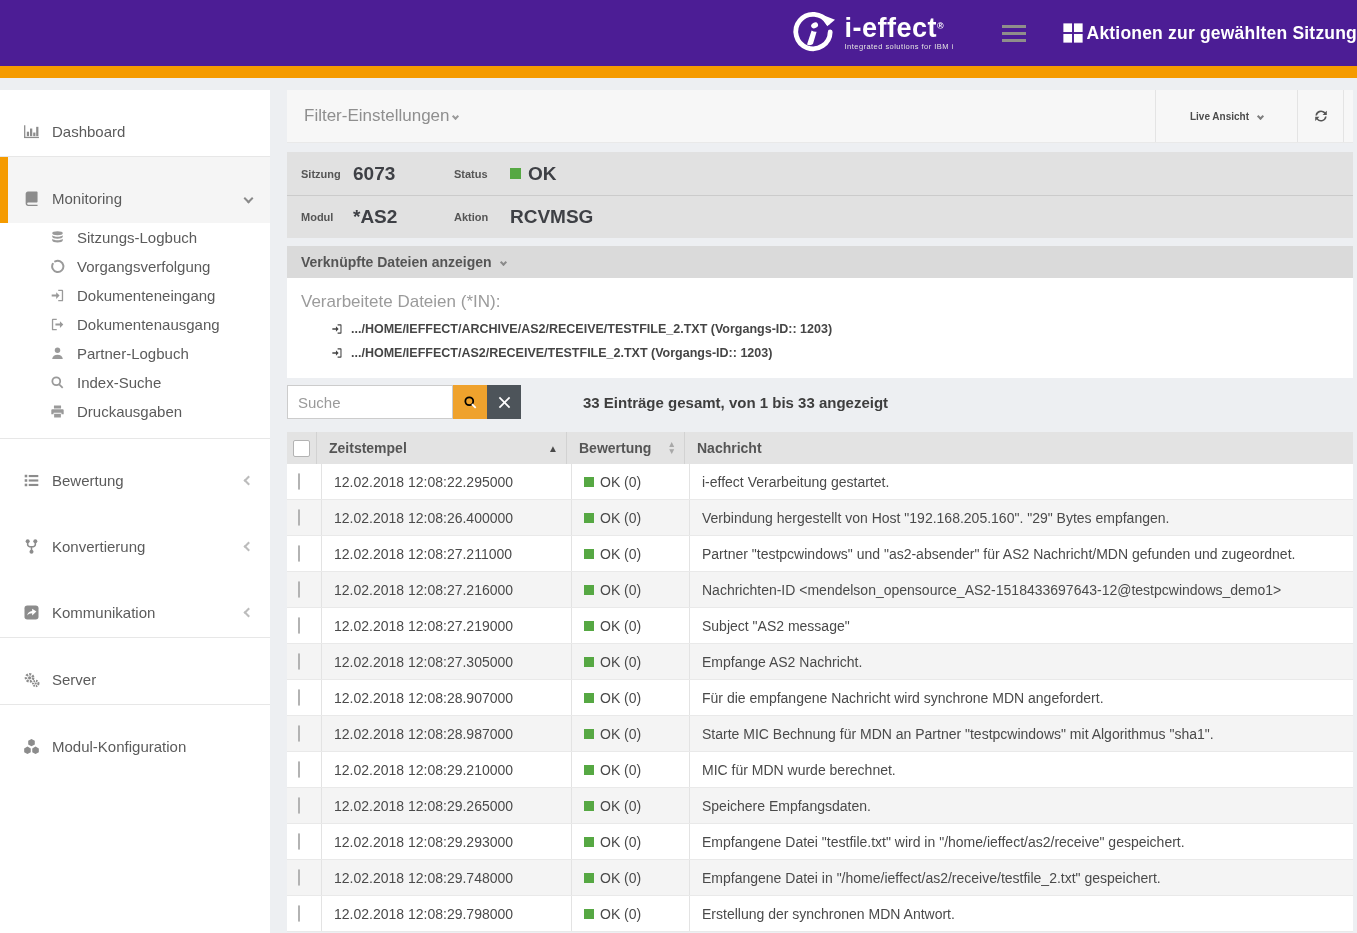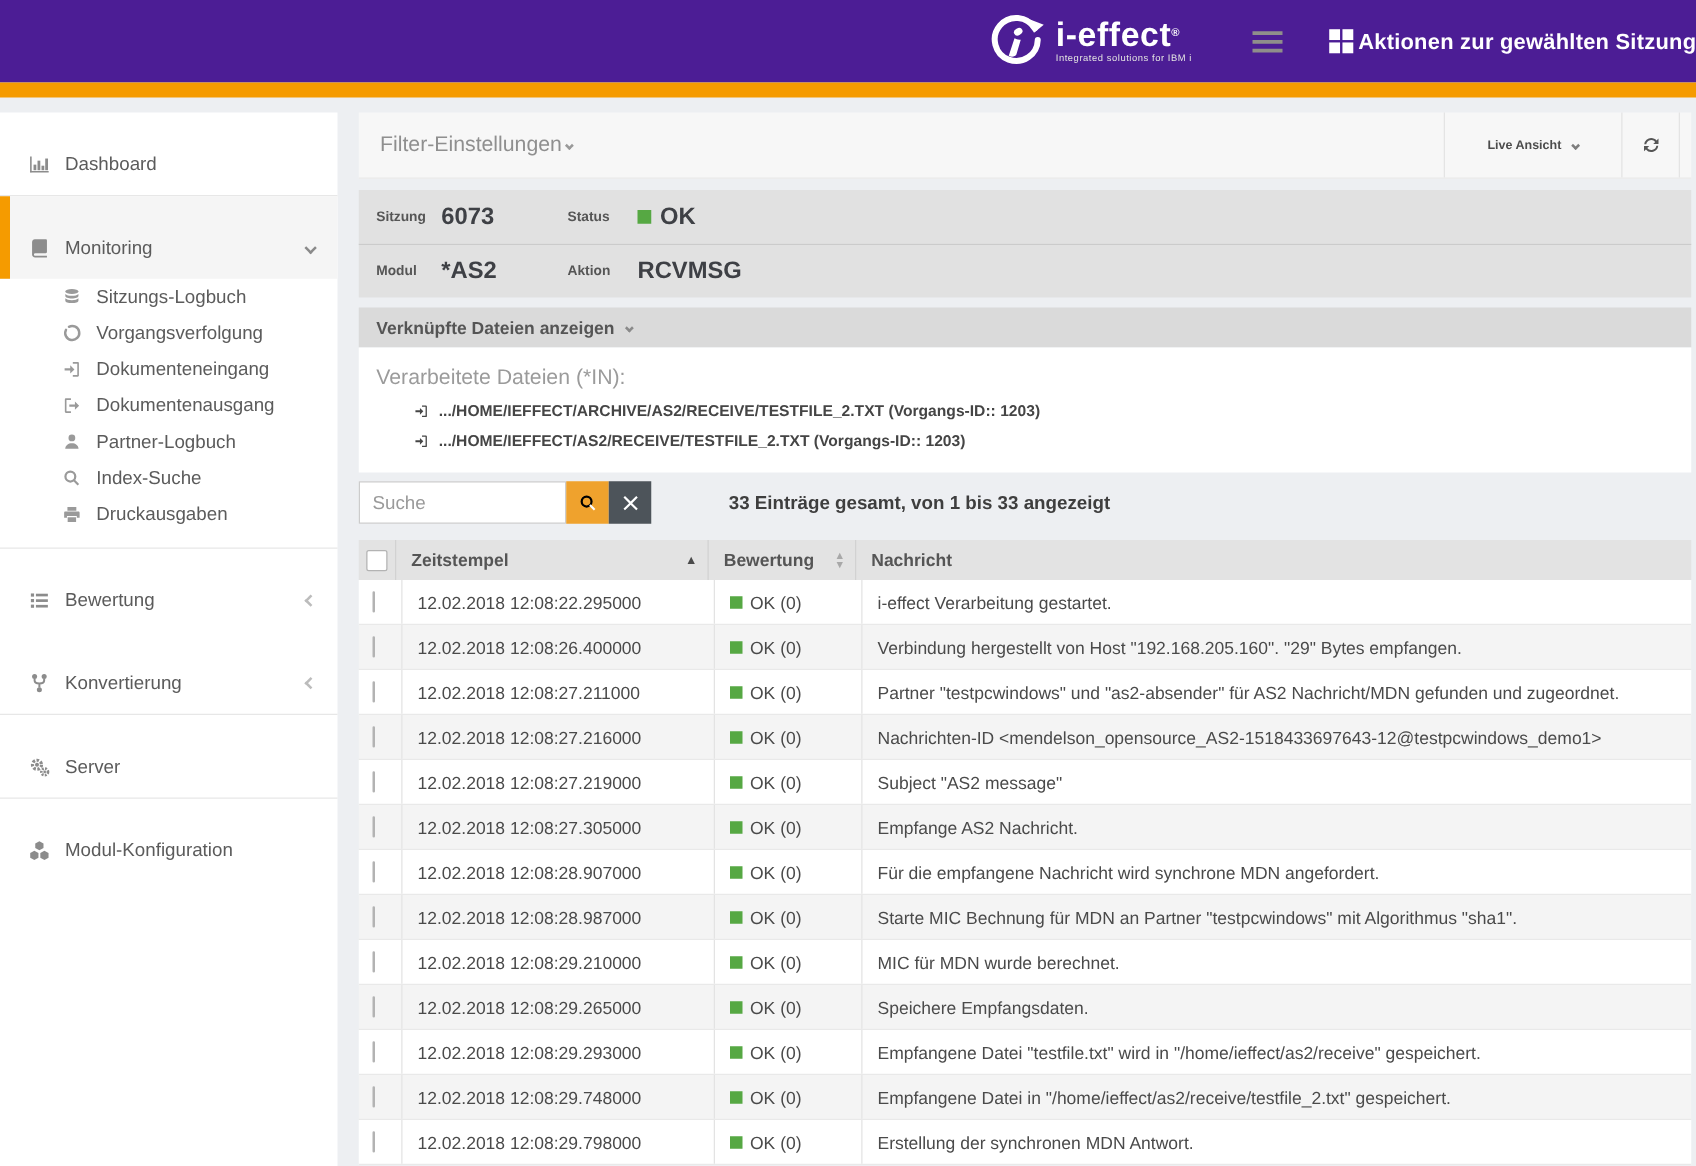--- a/index.html
+++ b/index.html
@@ -254,20 +254,30 @@
               <svg viewBox="0 0 16 16" fill="currentColor">
                 <circle cx="4.4" cy="3" r="1.9"></circle>
                 <circle cx="11.6" cy="3" r="1.9"></circle>
                 <circle cx="8" cy="13" r="1.9"></circle>
                 <path fill="none" stroke="currentColor" stroke-width="1.5" d="M4.4 4.5v1.6c0 1.5 1.6 2.2 3.6 2.2s3.6-.7 3.6-2.2V4.5M8 8.3v3"></path>
               </svg>
             </span>
             <span class="nav-label">Konvertierung</span>
             <span class="chev left"></span>
           </div>
+          <div class="nav-item">
+            <span class="nav-icon">
+              <svg viewBox="0 0 16 16" fill="currentColor">
+                <rect x="1.4" y="1.4" width="13.2" height="13.2" rx="2.6"></rect>
+                <path fill="#fff" d="M8.6 4.4v2.1C5.9 6.7 4.2 8.3 4 10.9c1-1.4 2.5-2.1 4.6-2.1v2.1L12.6 7z"></path>
+              </svg>
+            </span>
+            <span class="nav-label">Kommunikation</span>
+            <span class="chev left"></span>
+          </div>
         </div>
         <div class="nav-section">
           <div class="nav-item">
             <span class="nav-icon">
               <svg viewBox="0 0 16 16" fill="currentColor">
                 <circle cx="6.2" cy="6.4" r="3.4" fill="none" stroke="currentColor" stroke-width="2.4" stroke-dasharray="1.9 1.15"></circle>
                 <circle cx="6.2" cy="6.4" r="1.5"></circle>
                 <circle cx="12" cy="11.8" r="2.5" fill="none" stroke="currentColor" stroke-width="2" stroke-dasharray="1.4 .95"></circle>
                 <circle cx="12" cy="11.8" r="1"></circle>
               </svg>

